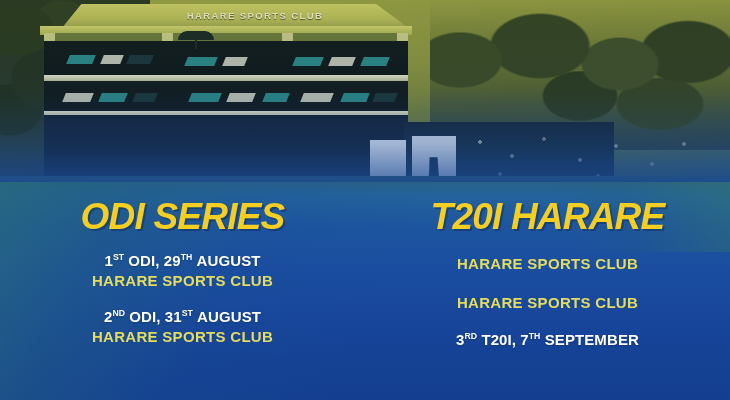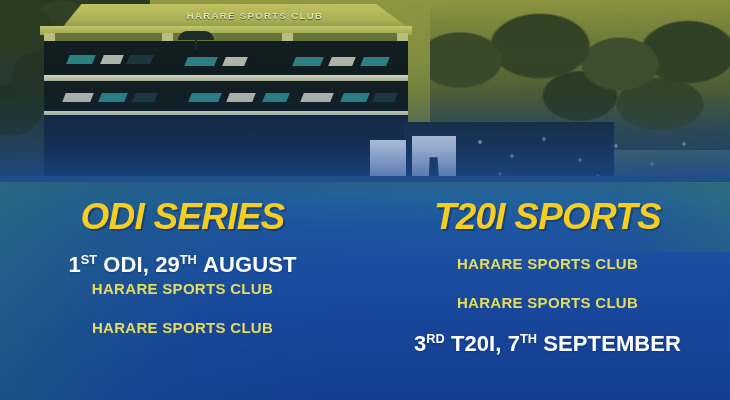--- a/index.html
+++ b/index.html
@@ -268,21 +268,21 @@
     white-space: nowrap;
     line-height: 1;
     margin: 0 0 18px 0;
   }
 
   .match {
     text-align: center;
     margin-bottom: 18px;
   }
   .match-line {
-    font-size: 22px;
+    font-size: 15px;
     font-weight: 700;
     color: #ffffff;
     letter-spacing: 0.1px;
     line-height: 1.12;
     white-space: nowrap;
     text-shadow: 0 1px 2px rgba(8,34,80,0.35);
   }
   .match-line sup {
     font-size: 0.58em;
     font-weight: 700;
@@ -375,26 +375,29 @@
       <div class="series-title">ODI SERIES</div>
 
       <div class="match">
         <div class="match-line">
           <span>1</span><sup>ST</sup>&nbsp;<span>ODI</span>,&nbsp;<span>29</span><sup>TH</sup>&nbsp;<span>AUGUST</span>
         </div>
         <div class="venue">HARARE SPORTS CLUB</div>
       </div>
 
       <div class="match">
+        <div class="match-line">
+          <span>2</span><sup>ND</sup>&nbsp;<span>ODI</span>,&nbsp;<span>31</span><sup>ST</sup>&nbsp;<span>AUGUST</span>
+        </div>
         <div class="venue">HARARE SPORTS CLUB</div>
       </div>
     </div>
 
     <div class="col">
-      <div class="series-title">T20I SPORTS</div>
+      <div class="series-title">T20I HARARE</div>
 
       <div class="match">
         <div class="venue">HARARE SPORTS CLUB</div>
       </div>
 
       <div class="match">
         <div class="venue">HARARE SPORTS CLUB</div>
       </div>
 
       <div class="match">

